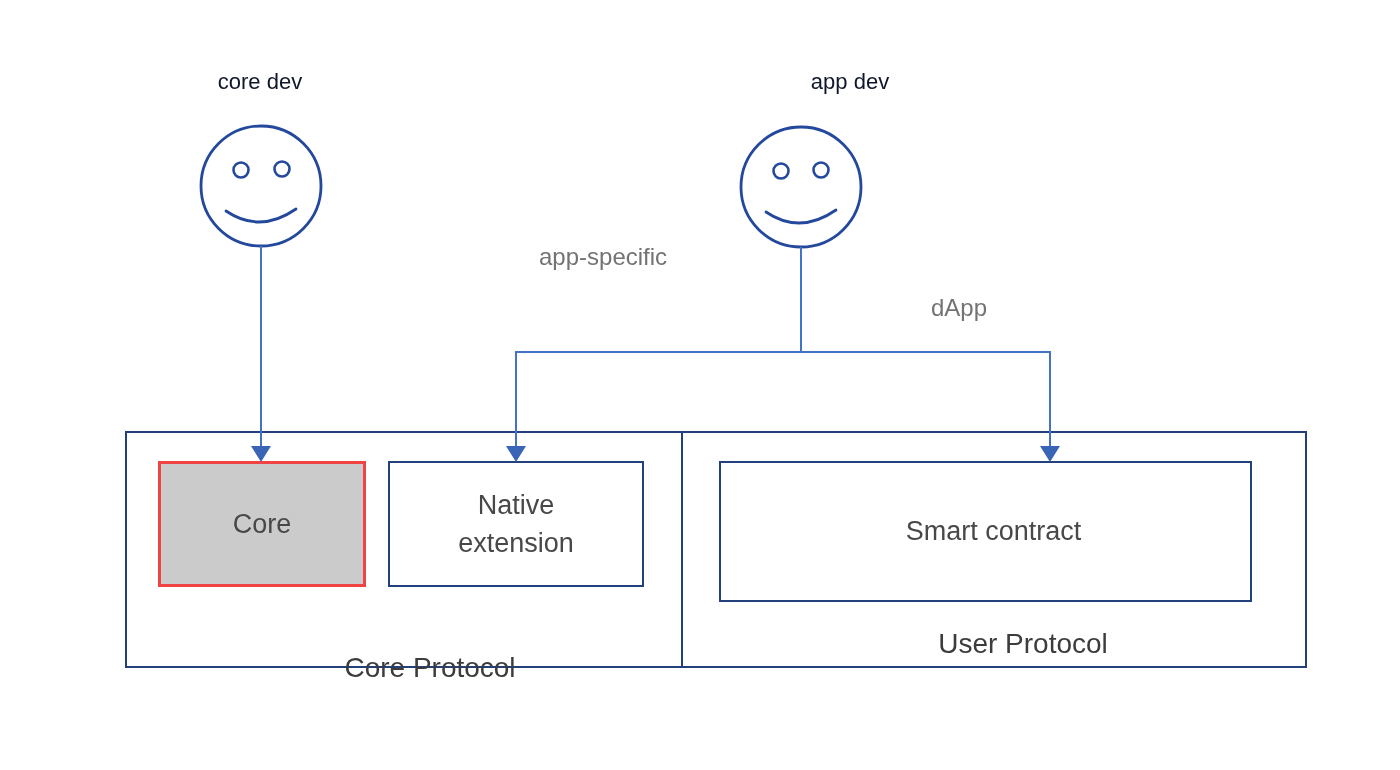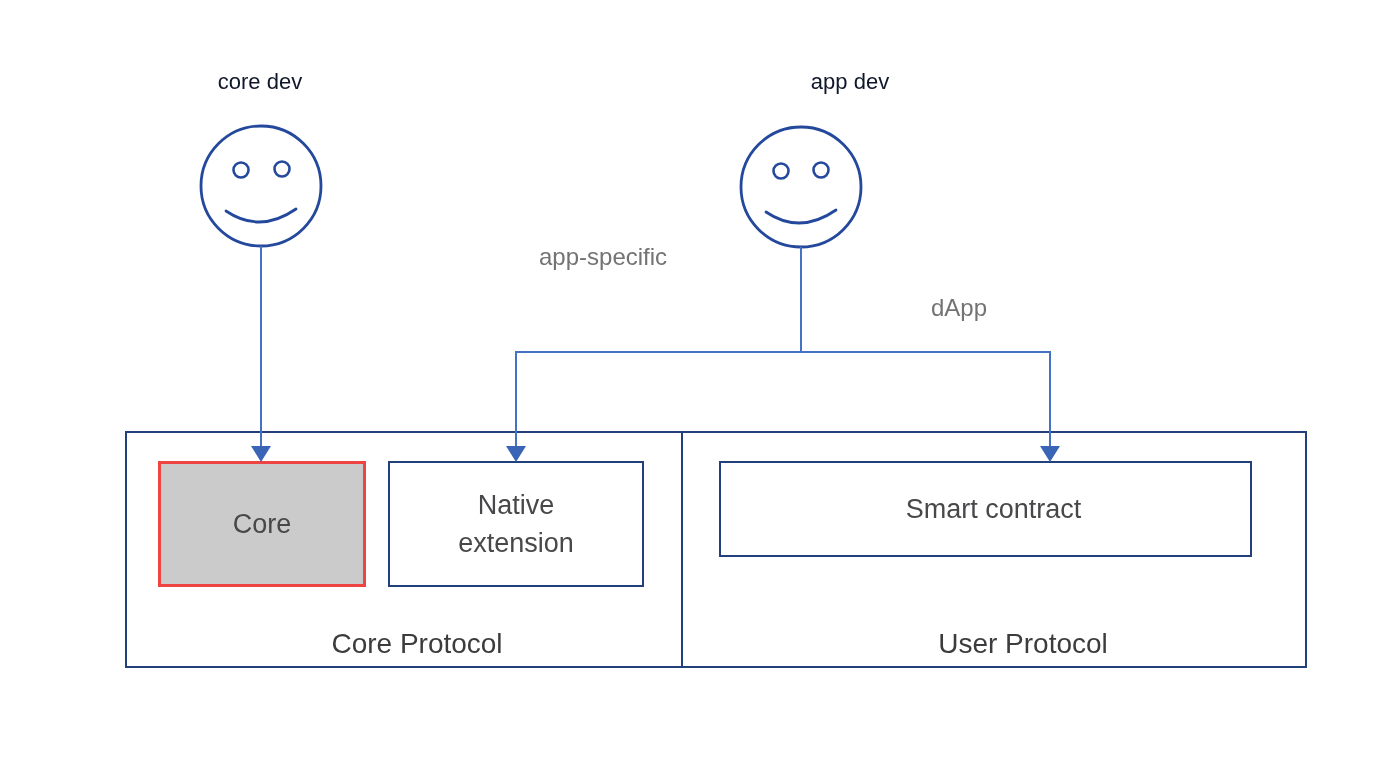--- a/index.html
+++ b/index.html
@@ -57,21 +57,21 @@
   .protocol.core-protocol { left: 125px; width: 558px; }
   .protocol.user-protocol { left: 681px; width: 626px; }
 
   .protocol-label {
     position: absolute;
     top: 628px;
     font-size: 28px;
     color: #3c3c3e;
     text-align: center;
   }
-  .protocol-label.core-protocol-label { left: 129px; width: 576px; }
+  .protocol-label.core-protocol-label { left: 142px; width: 576px; margin-top: 24px; }
   .protocol-label.user-protocol-label { left: 681px; width: 684px; }
 
   
   .node {
     position: absolute;
     top: 461px;
     box-sizing: border-box;
     display: flex;
     align-items: center;
     justify-content: center;
@@ -84,21 +84,21 @@
     left: 158px; width: 208px; height: 126px;
     background: #cbcbcb;
     border: 3px solid #ef4444;
   }
   .node.native-box {
     left: 388px; width: 256px; height: 126px;
     border: 2.5px solid #21407c;
     text-align: center;
   }
   .node.smart-box {
-    left: 719px; width: 533px; height: 96px;
+    left: 719px; width: 533px; height: 141px;
     border: 2.5px solid #21407c;
     padding-left: 16px;
   }
   .node.native-box .node-label {
     width: 170px;          
     line-height: 38px;
   }
 
   svg.overlay {
     position: absolute;

